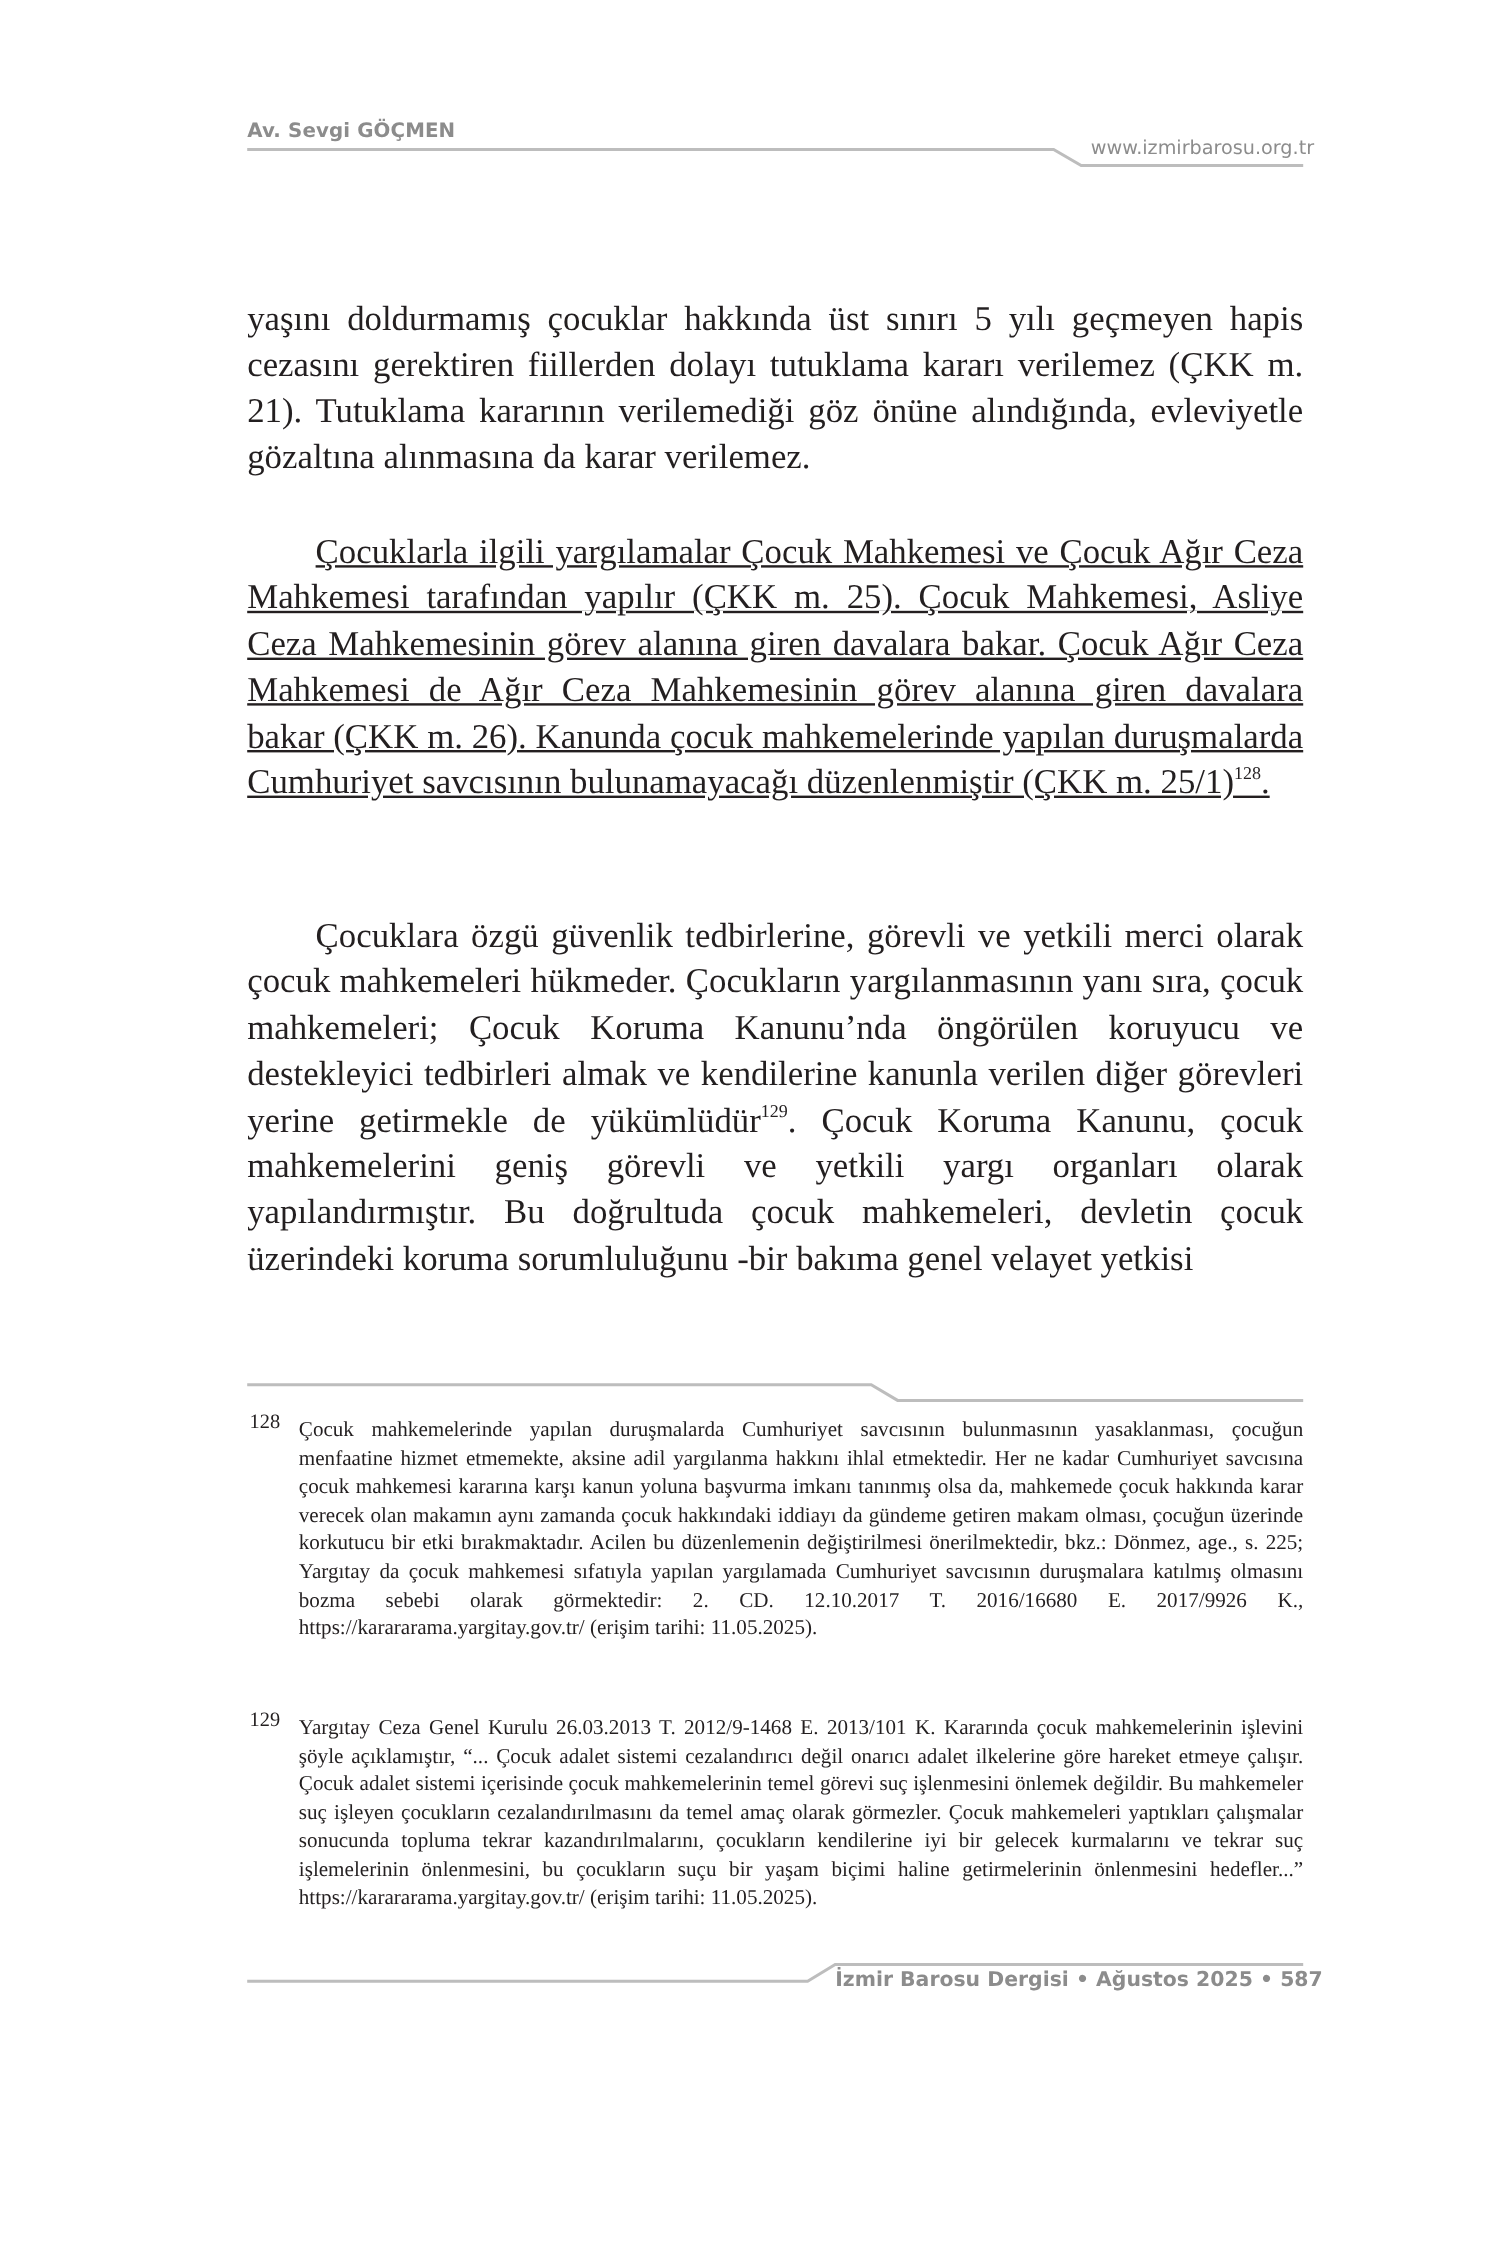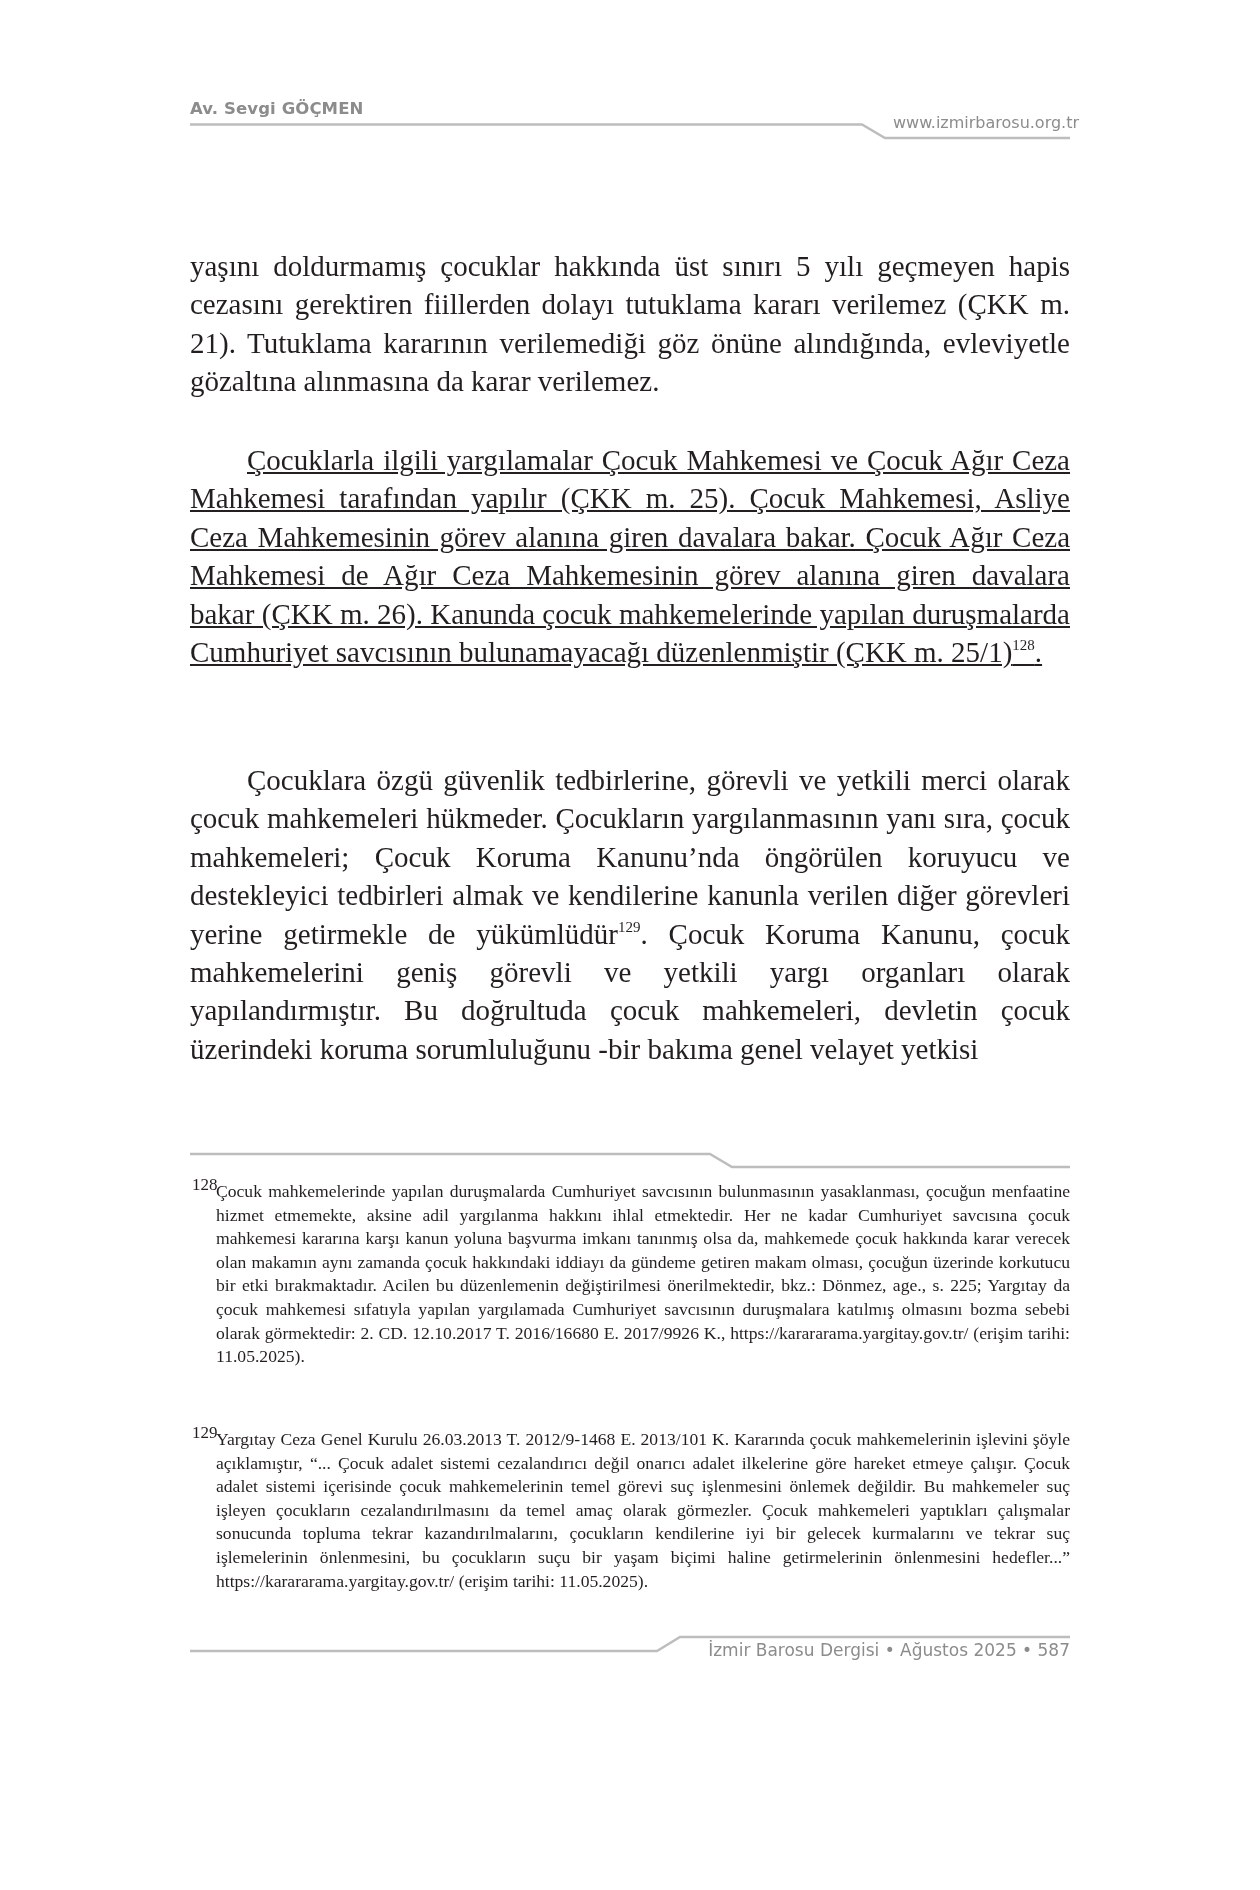--- a/index.html
+++ b/index.html
@@ -1,44 +1,44 @@
 <!DOCTYPE html>
 <html><head>
 <meta charset="utf-8">
 <style>
   html, body { margin: 0; padding: 0; background: #ffffff; }
   body { width: 1260px; height: 1890px; position: relative; overflow: hidden; }
-  .page { position: absolute; left: 0; top: 0; width: 1100px; height: 1890px; background: #fff; }
+  .page { position: absolute; left: 16px; top: 0; width: 1100px; height: 1890px; background: #fff; }
 
   
   .hdr-author { position: absolute; left: 190px; top: 99px; font-family: "DejaVu Sans", sans-serif; font-weight: bold; font-size: 16.5px; color: #8c8c8c; letter-spacing: 0.1px; }
   .hdr-title { position: absolute; left: 190px; top: 128px; font-family: "DejaVu Sans", sans-serif; font-size: 18.5px; line-height: 24px; color: #8c8c8c; font-weight: 300; letter-spacing: 0.3px; }
   .hdr-title div { white-space: nowrap; }
   .hdr-url { position: absolute; left: 893px; top: 113px; width: 177px; text-align: right; font-family: "DejaVu Sans", sans-serif; font-size: 16px; color: #8c8c8c; white-space: nowrap; }
   svg.rule { position: absolute; left: 0; top: 0; width: 1260px; height: 1890px; pointer-events: none; }
 
   
   .body-text { position: absolute; left: 190px; width: 880px; font-family: "Liberation Serif", "DejaVu Serif", serif; font-size: 29px; line-height: 38.4px; color: #231f20; text-align: justify; }
   .body-text p { margin: 0; }
   .p1 { top: 247px; }
   .p2 { top: 441px; text-decoration: underline; }
   .p3 { top: 761px; }
   .indent { text-indent: 57px; }
   sup.fnref { font-size: 15px; line-height: 0; vertical-align: 12px; }
 
   
   .fn { position: absolute; left: 190px; width: 880px; font-family: "Liberation Serif", "DejaVu Serif", serif; font-size: 17.6px; line-height: 23.6px; color: #231f20; }
   .fn .num { position: absolute; left: 2px; top: -7px; font-size: 17px; }
-  .fn .txt { margin-left: 26px; text-align: justify; }
+  .fn .txt { margin-left: 43px; text-align: justify; }
   .fn1 { top: 1180px; }
   .fn2 { top: 1428px; }
   .it { }
 
   
-  .ftr { position: absolute; left: 680px; top: 1640px; width: 390px; text-align: right; font-family: "DejaVu Sans", sans-serif; font-size: 17px; color: #8c8c8c; font-weight: 400; white-space: nowrap; }
+  .ftr { position: absolute; left: 680px; top: 1640px; width: 390px; text-align: right; font-family: "DejaVu Sans", sans-serif; font-size: 17px; color: #8c8c8c; font-weight: 700; white-space: nowrap; }
 </style>
 </head>
 <body>
 
 <div class="page">
 
   <svg class="rule" viewBox="0 0 1260 1890">
     <polyline points="190,124.5 862,124.5 885,138 1070,138" fill="none" stroke="#bdbdbd" stroke-width="2.5"></polyline>
     <polyline points="190,1154 710,1154 732,1167 1070,1167" fill="none" stroke="#bdbdbd" stroke-width="2.5"></polyline>
     <polyline points="190,1651 657,1651 680,1637 1070,1637" fill="none" stroke="#bdbdbd" stroke-width="2.5"></polyline>

